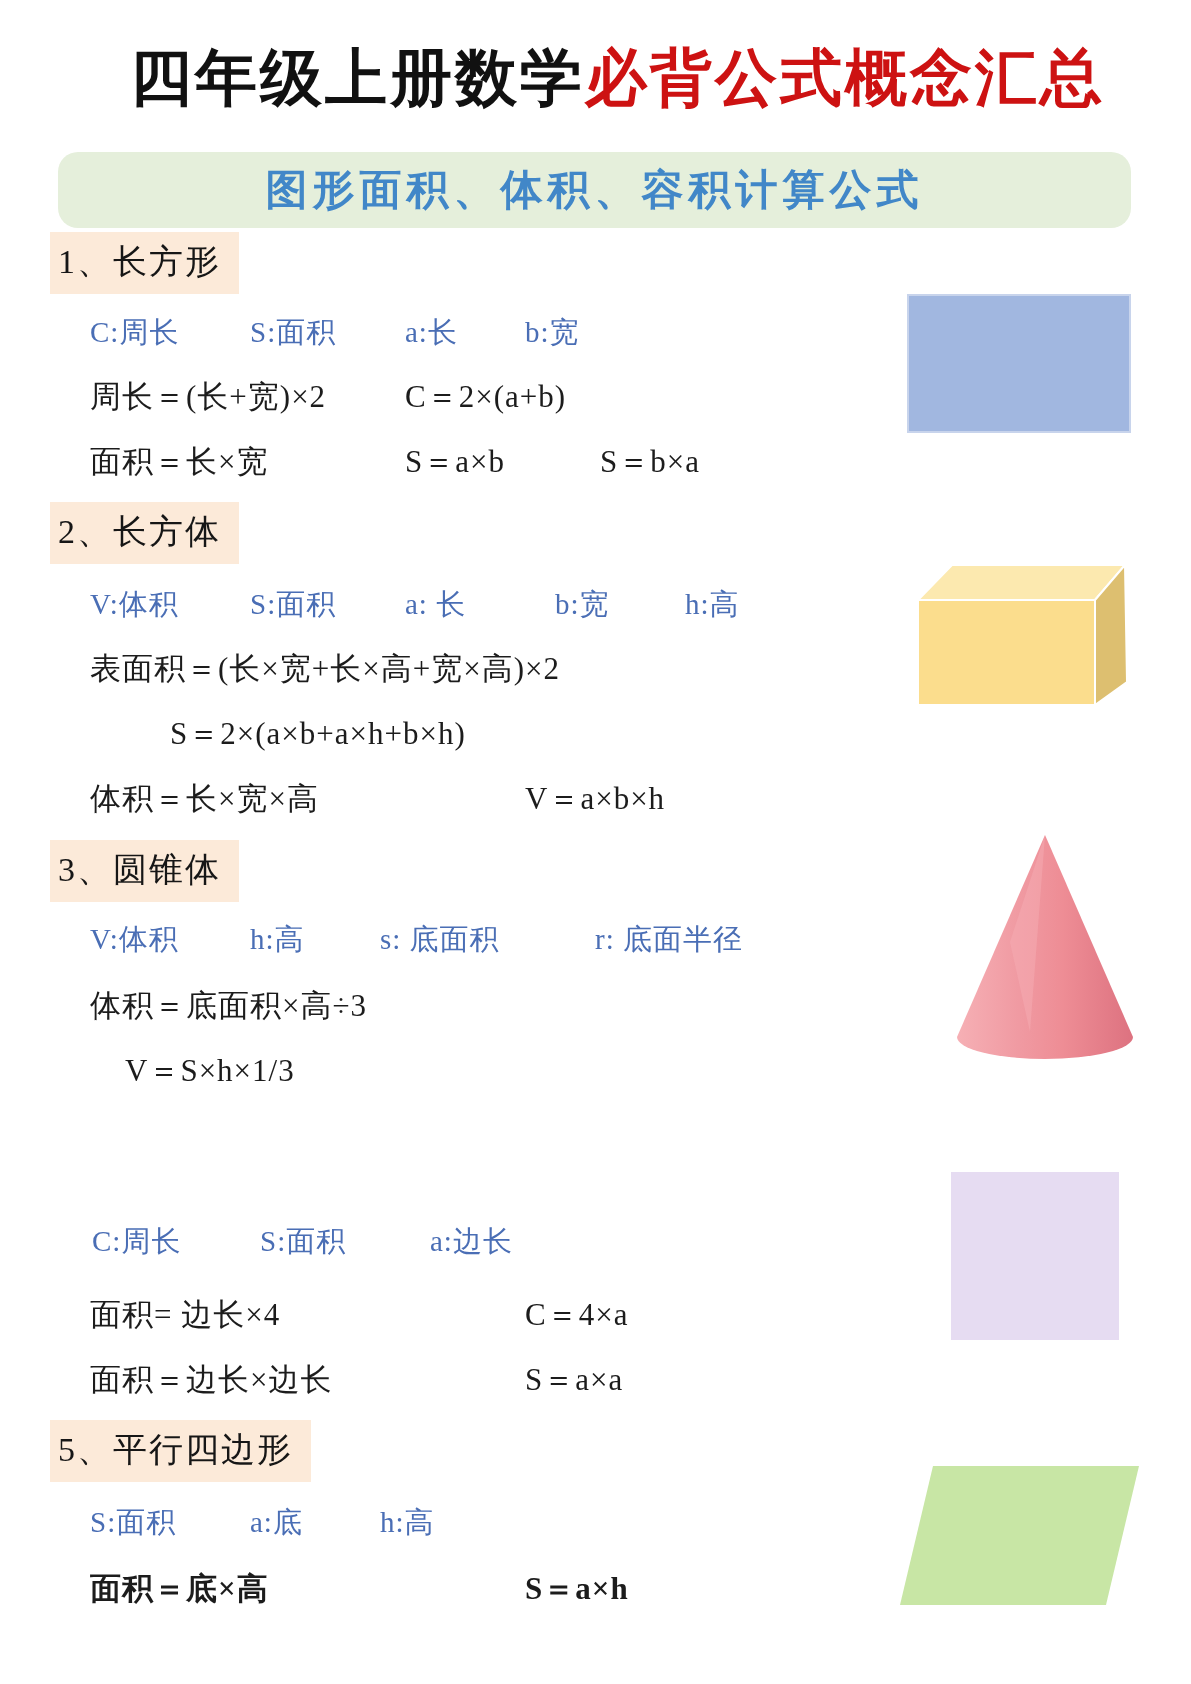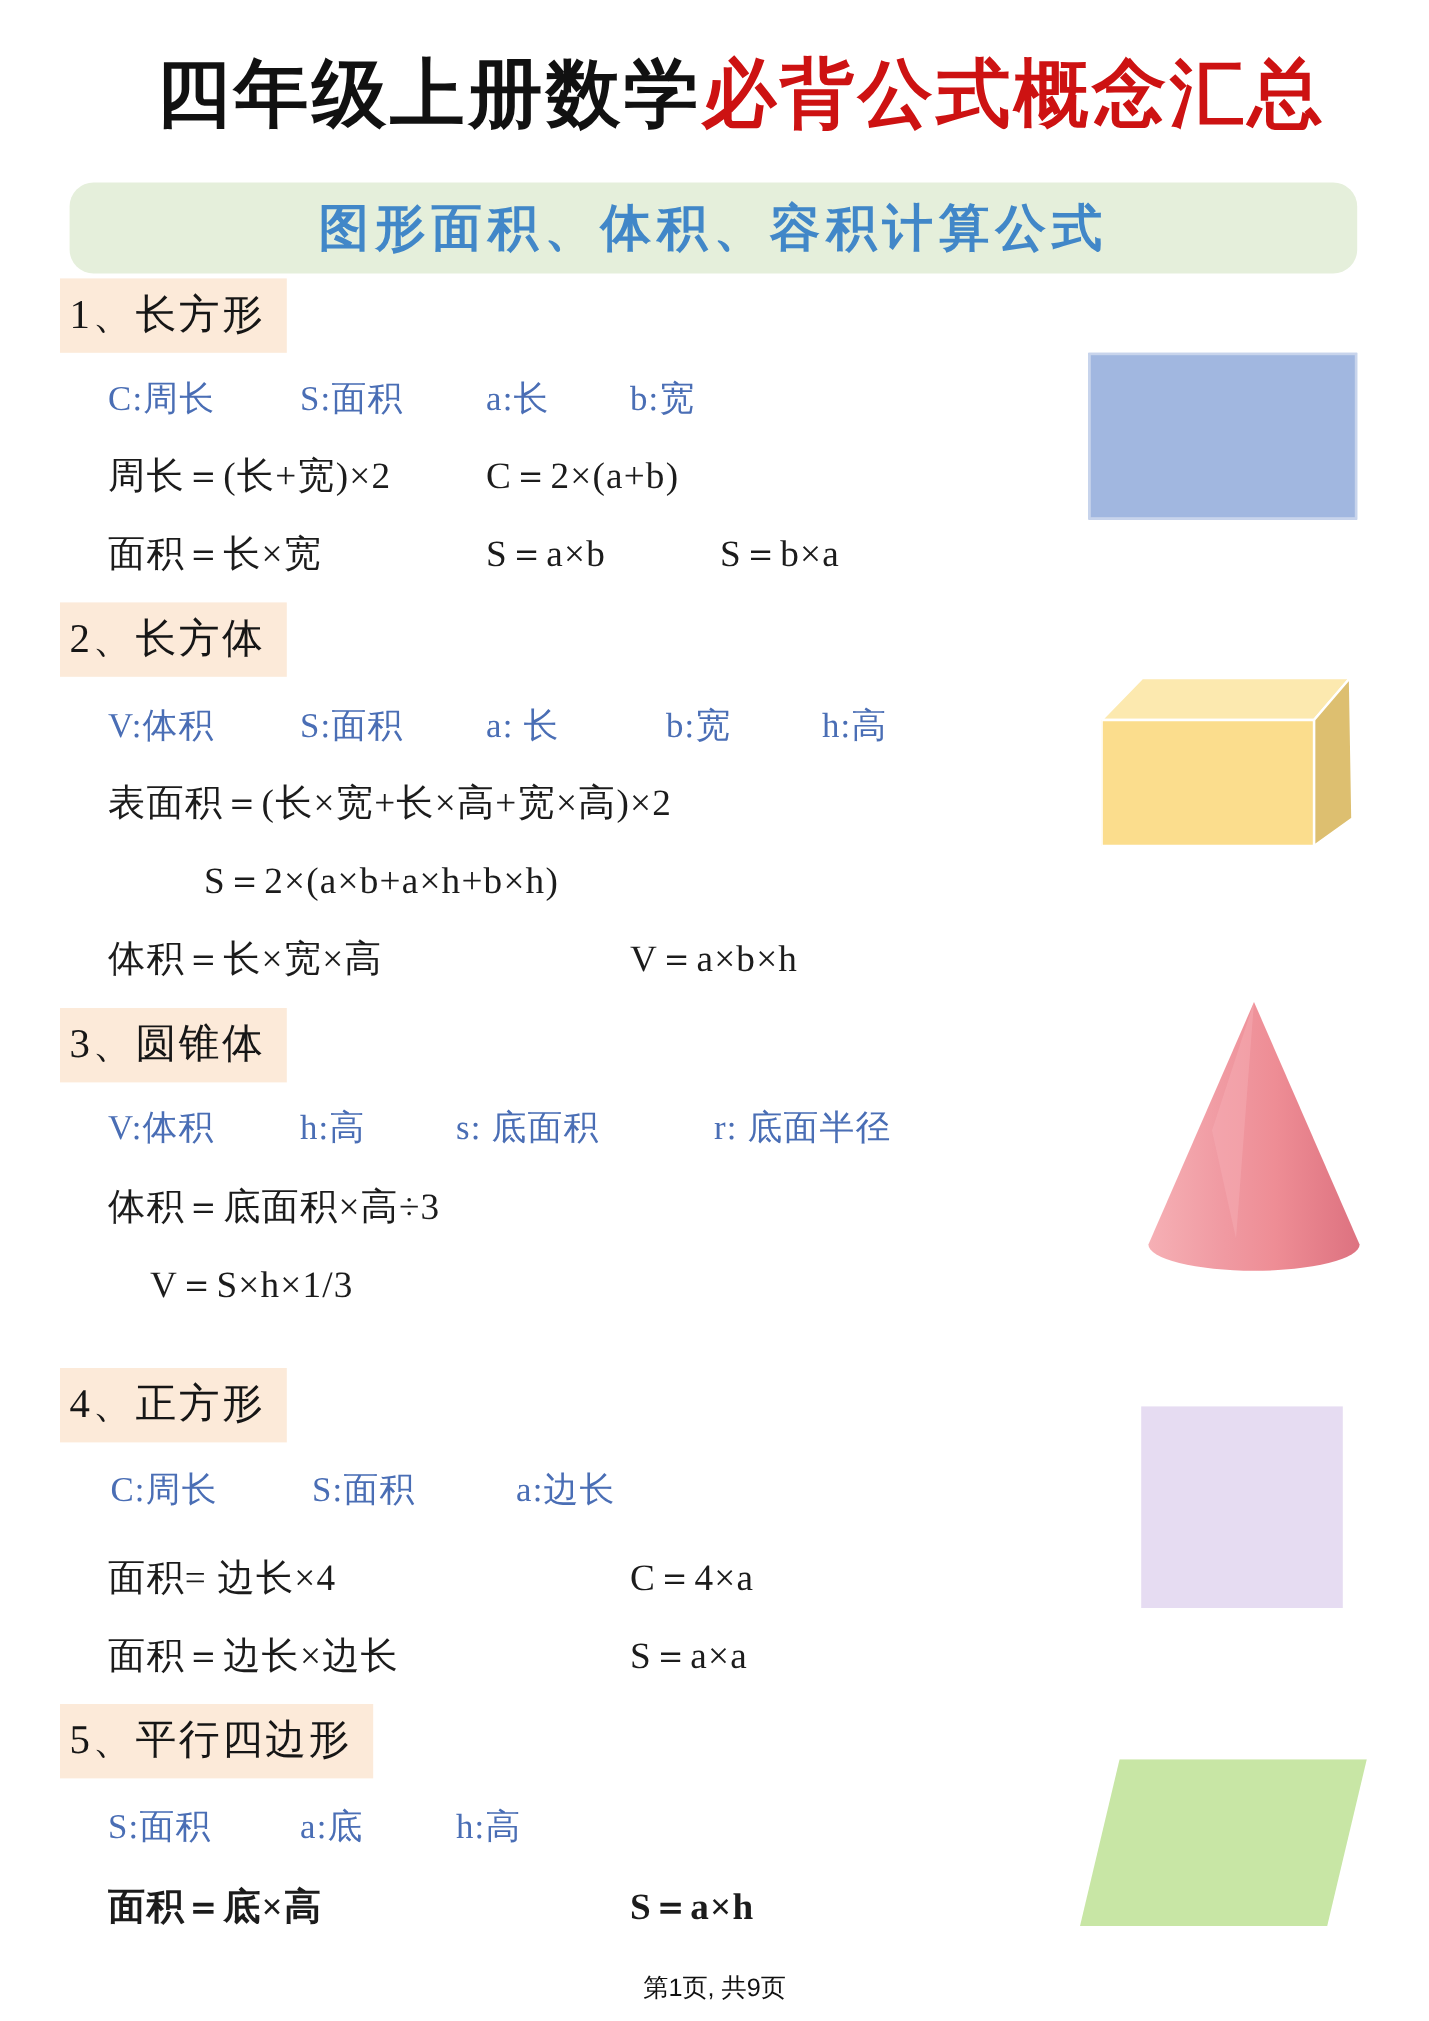--- a/index.html
+++ b/index.html
@@ -173,23 +173,20 @@
         <stop offset="0" stop-color="#f6b0b5"></stop>
         <stop offset="0.35" stop-color="#f09aa2"></stop>
         <stop offset="0.6" stop-color="#ee8d95"></stop>
         <stop offset="1" stop-color="#dd7280"></stop>
       </linearGradient>
     </defs>
     <path d="M95,3 L7,205 A88,22 0 0 0 183,205 Z" fill="url(#coneGrad)"></path>
     <path d="M95,3 L60,110 L80,200 L95,3 Z" fill="#f6b0b5" opacity="0.45"></path>
   </svg>
 
-  <div class="abs hl" style="top:1140px;">
-    <span>4、正方形</span>
-  </div>
   <div class="abs vline" style="top:1222px;">
     <span style="left:92px">C:周长</span>
     <span style="left:260px">S:面积</span>
     <span style="left:430px">a:边长</span>
   </div>
   <div class="abs fline" style="top:1294px;">
     <span style="left:90px">面积= 边长×4</span>
     <span style="left:525px">C＝4×a</span>
   </div>
   <div class="abs fline" style="top:1359px;">
@@ -207,15 +204,14 @@
     <span style="left:380px">h:高</span>
   </div>
   <div class="abs fline" style="top:1568px;font-weight:bold;">
     <span style="left:90px">面积＝底×高</span>
     <span style="left:525px">S＝a×h</span>
   </div>
   <svg class="abs para-shape" width="250" height="140" viewBox="0 0 250 140">
     <polygon points="40,0 246,0 213,139 7,139" fill="#c8e6a5"></polygon>
   </svg>
 
-  <div class="abs footer">第1页, 共9页</div>
 
 </div>
 
 </body></html>

